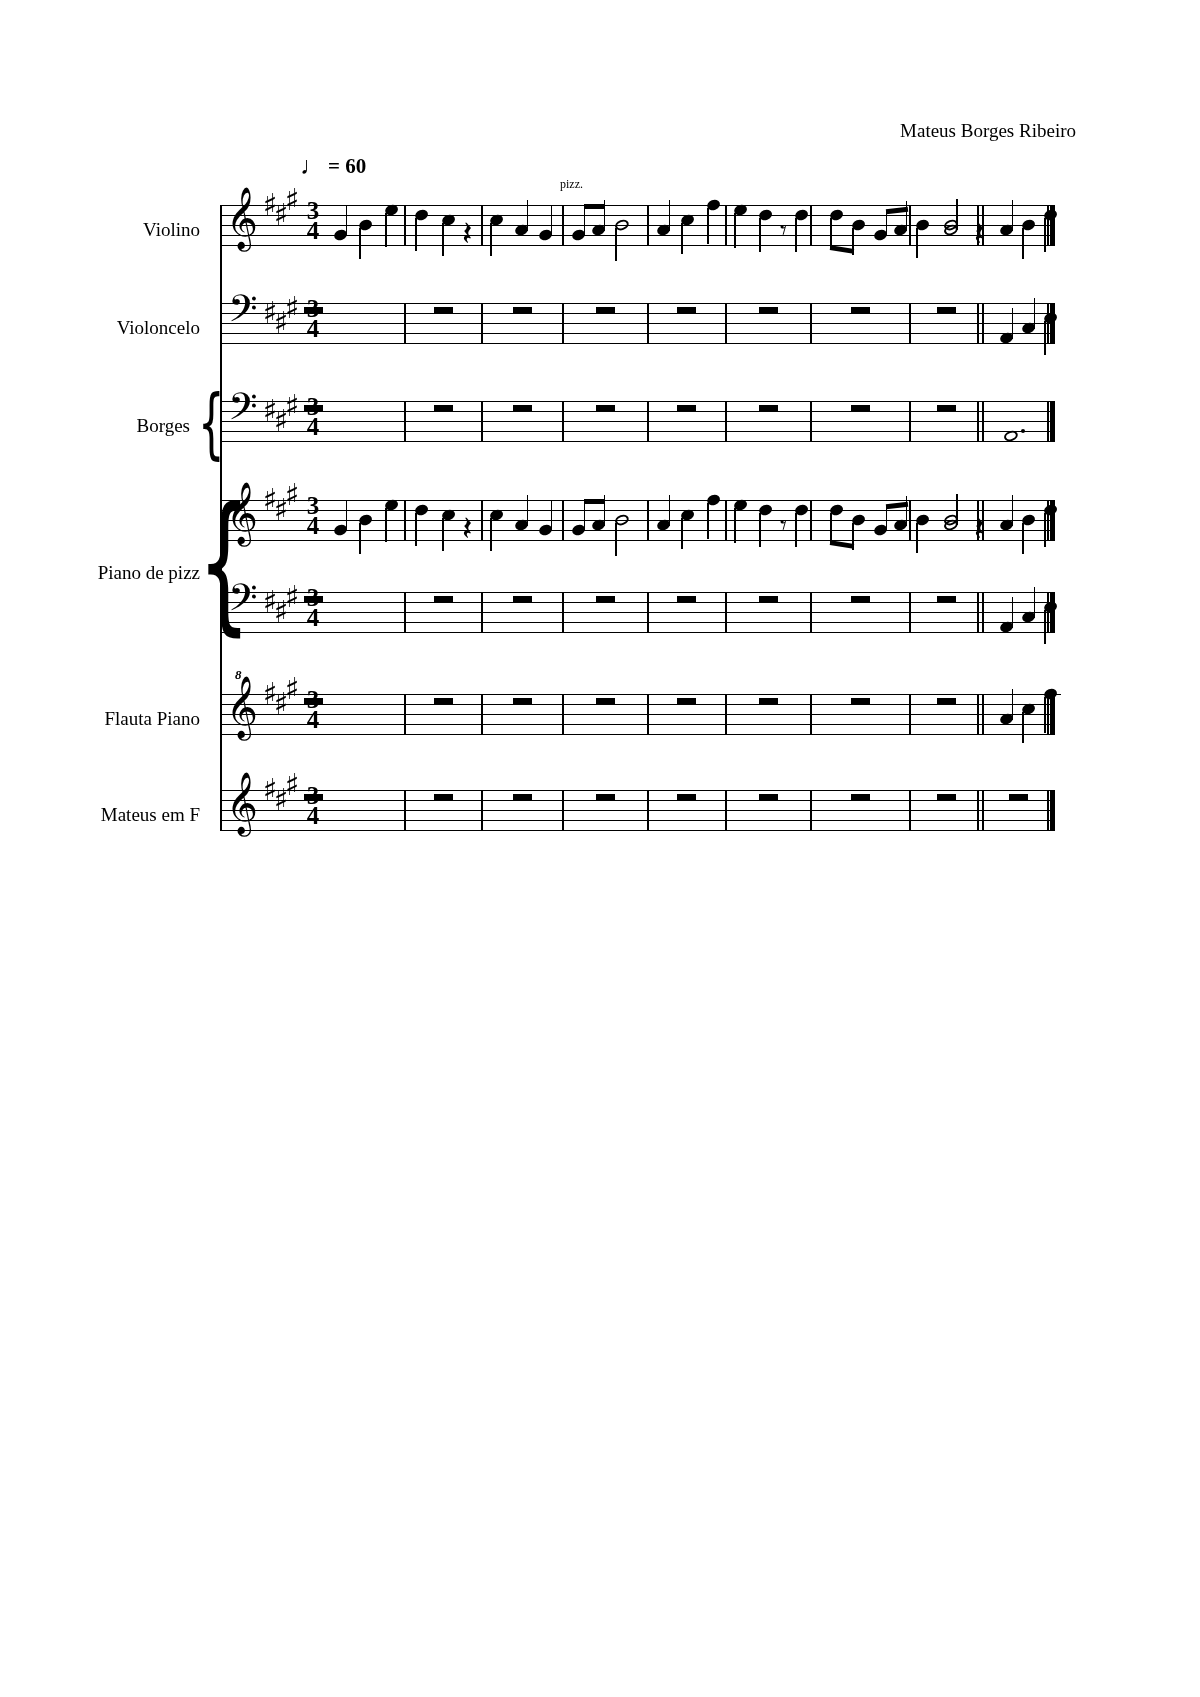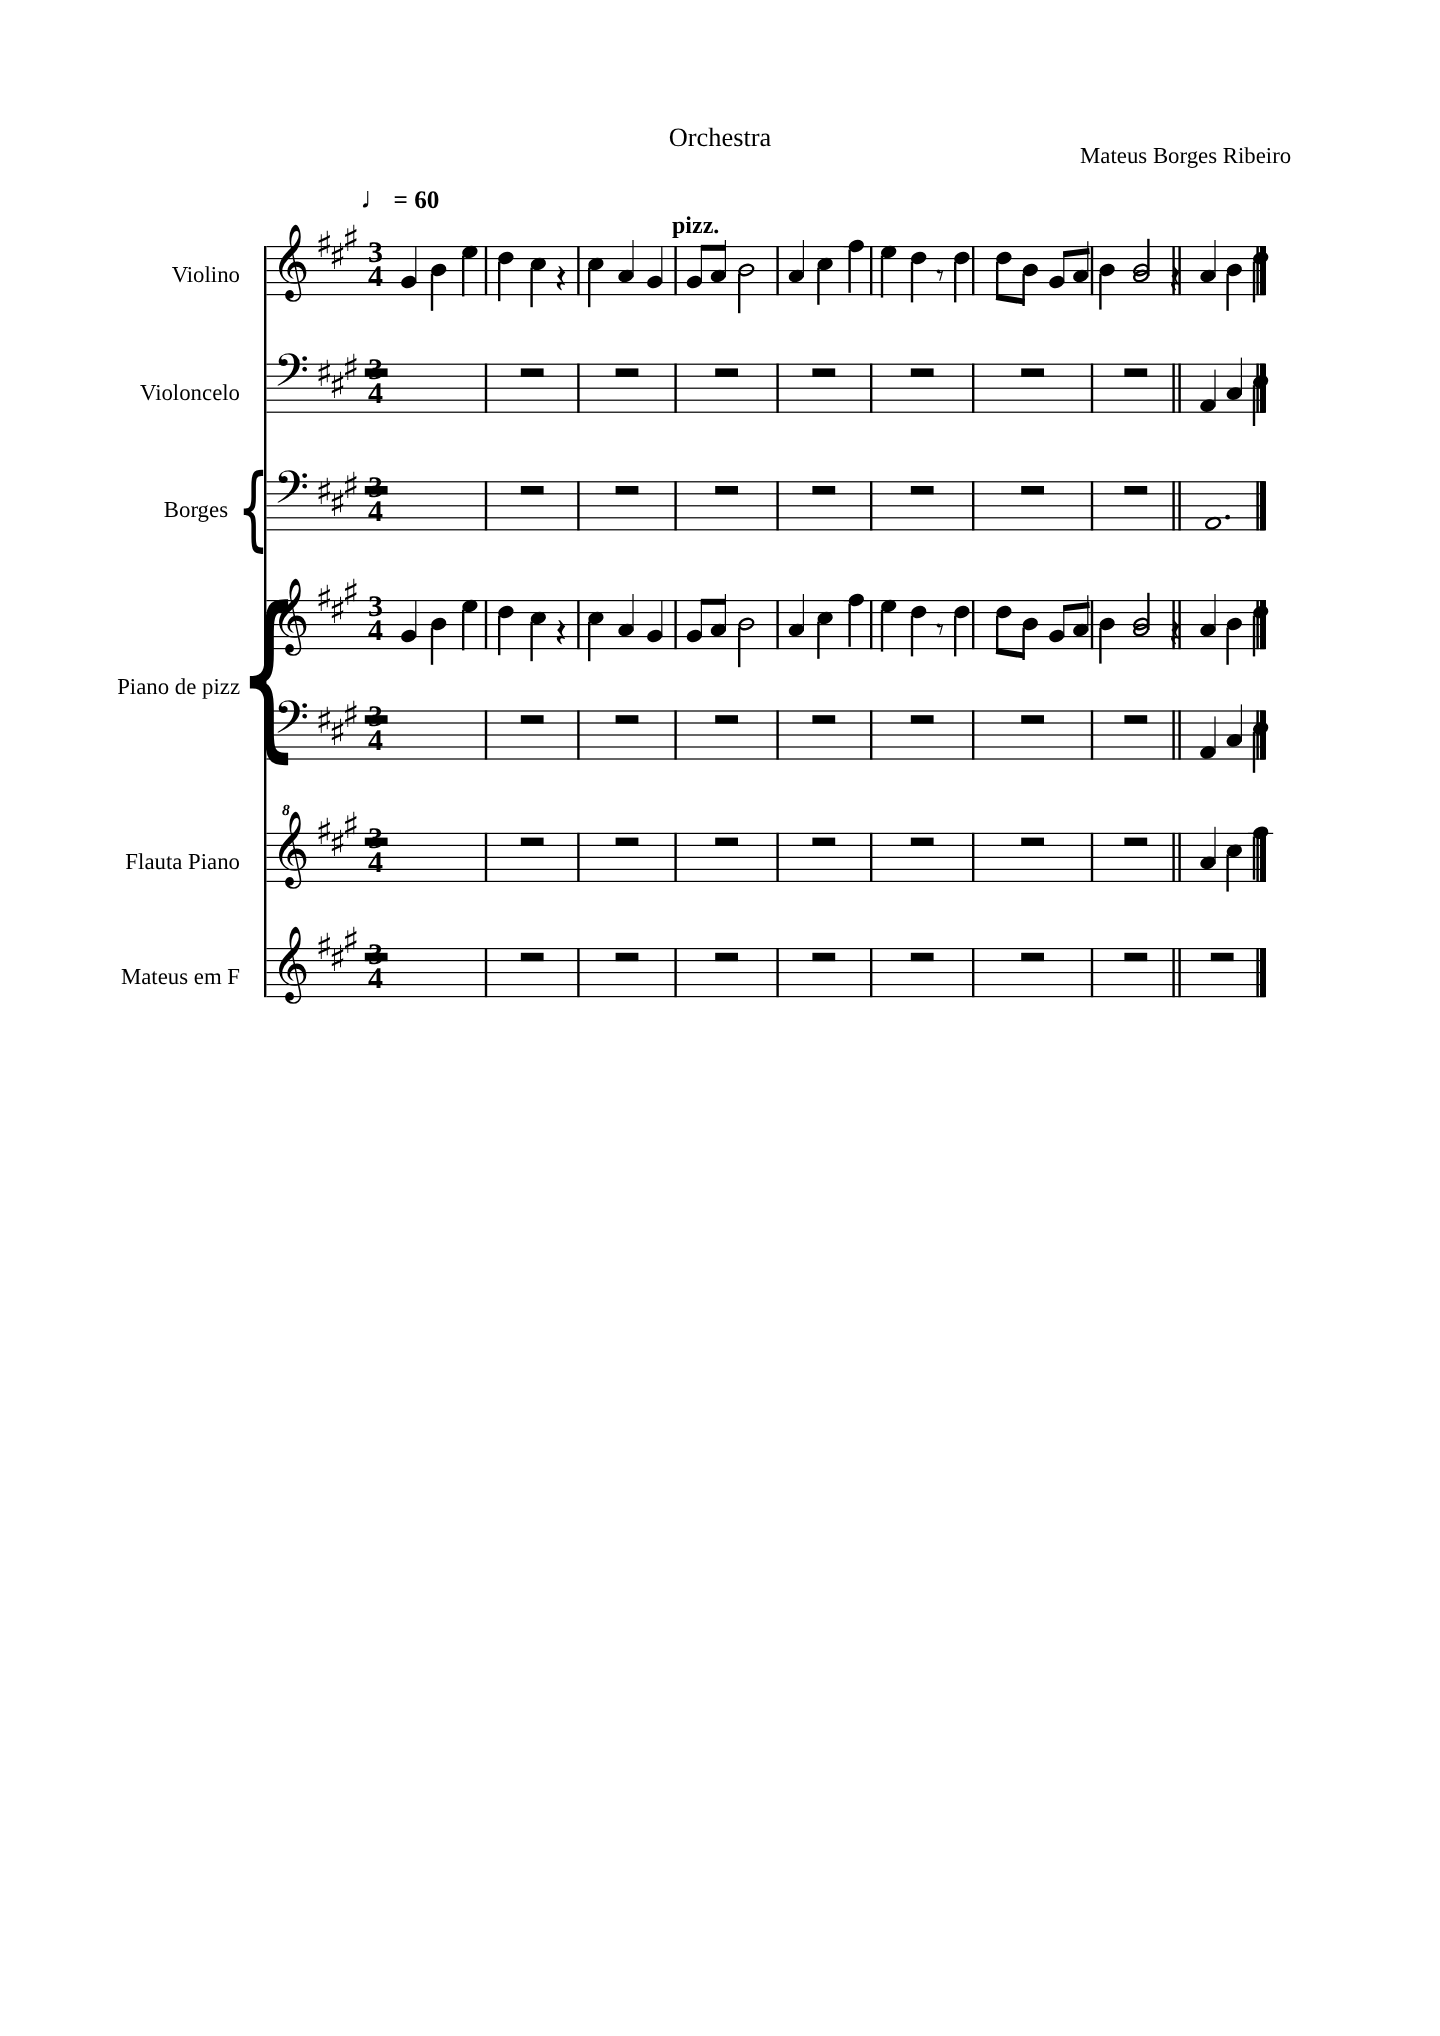--- a/index.html
+++ b/index.html
@@ -12,21 +12,21 @@
   .title{position:absolute;left:0;top:40px;width:1200px;text-align:center;
          font-size:44px;letter-spacing:.3px;}
   .subtitle{position:absolute;left:0;top:102px;width:1200px;text-align:center;
             font-size:22px;}
   .composer{position:absolute;right:124px;top:120px;font-size:19px;white-space:nowrap;}
 
   
   .tempo{position:absolute;left:300px;top:152px;font-size:21px;font-weight:bold;
          white-space:nowrap;display:flex;align-items:center;gap:3px;}
   .tempo .eqnum{font-weight:bold;font-size:21px;}
-  .tech{position:absolute;font-size:20px;font-style:normal;font-weight:bold;}
+  .tech{position:absolute;font-size:12px;font-style:normal;}
 
   
   .sys{position:absolute;left:222px;top:0;width:832px;height:1697px;}
   .staff{position:absolute;left:0;width:832px;height:40px;}
   .staff .ln{position:absolute;left:0;width:100%;height:1.3px;background:#000;}
   .staff .ln:nth-child(1){top:0px}
   .staff .ln:nth-child(2){top:10px}
   .staff .ln:nth-child(3){top:20px}
   .staff .ln:nth-child(4){top:30px}
   .staff .ln:nth-child(5){top:40px}
@@ -65,21 +65,20 @@
 
   .brace{position:absolute;font-size:76px;font-family:"DejaVu Sans",serif;line-height:1;
          transform:scaleX(.55);transform-origin:left center;}
   .octave8{position:absolute;font-size:13px;font-weight:bold;font-style:italic;}
 </style>
 </head>
 <body>
 
 <div class="page">
 
-  <div class="subtitle">Orchestra</div>
   <div class="composer">Mateus Borges Ribeiro</div>
 
   <div class="tempo">
     <span style="font-size:25px;">♩</span>
     <span class="eqnum">= 60</span>
   </div>
 
   <div class="iname" style="right:1000px;top:219px;">Violino</div>
   <div class="iname" style="right:1000px;top:317px;">Violoncelo</div>
   <div class="iname" style="right:1010px;top:415px;">Borges</div>

